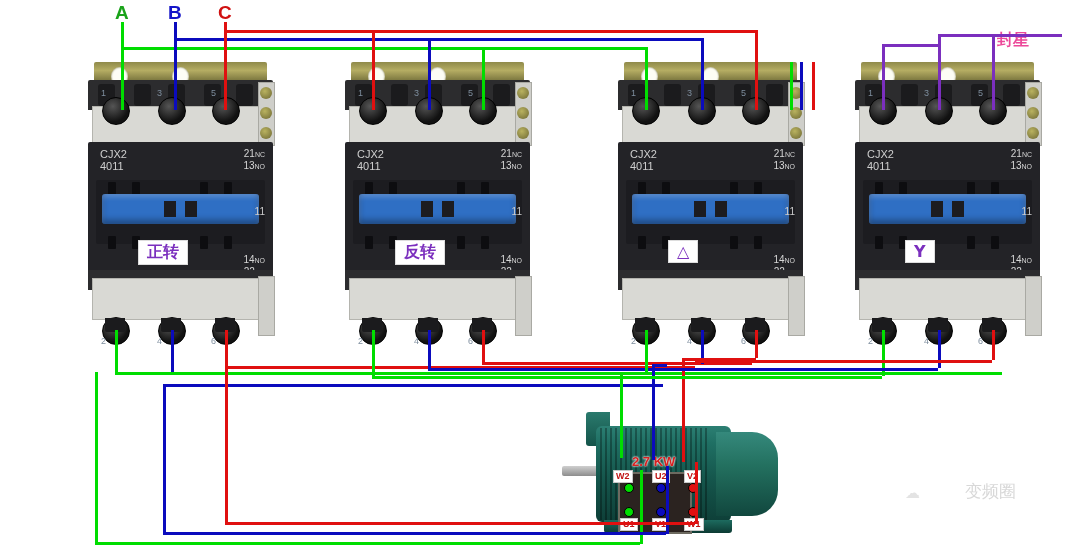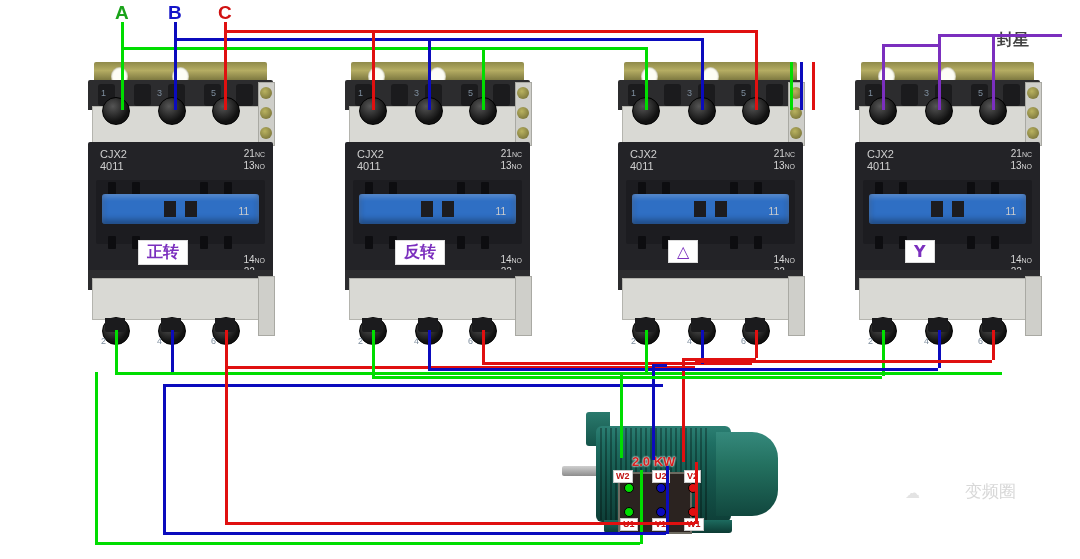--- a/index.html
+++ b/index.html
@@ -36,21 +36,21 @@
   .ct-body-mid{position:absolute;left:8px;top:38px;width:169px;height:64px;background:#1c1c20;border-radius:2px;}
   .ct-blue{position:absolute;left:14px;top:52px;width:157px;height:30px;background:#2f6fc4;border-radius:3px;
      box-shadow:inset 0 -4px 6px rgba(0,0,0,.35),inset 0 3px 5px rgba(255,255,255,.22);}
   .ct-blue:before,.ct-blue:after{content:"";position:absolute;top:7px;width:12px;height:16px;background:#1c1c20;}
   .ct-blue:before{left:62px;}
   .ct-blue:after{left:83px;}
   .ct-slot{position:absolute;width:8px;height:13px;background:#0d0d10;border-radius:1px;}
   .ct-txt{position:absolute;color:#d6d6d6;font-size:10px;line-height:11px;}
   .ct-txt .sm{font-size:7px;}
   .ct-model{position:absolute;left:12px;top:6px;color:#cfcfcf;font-size:11px;line-height:12px;}
-  .ct-11{position:absolute;right:24px;top:64px;color:#cdcdcd;font-size:10px;margin-left:35px;}
+  .ct-11{position:absolute;right:8px;top:64px;color:#cdcdcd;font-size:10px;margin-left:35px;}
   .ct-botblk{position:absolute;left:0;top:208px;width:185px;height:20px;background:#2c2c2e;}
   .ct-bterm{position:absolute;left:4px;top:216px;width:165px;height:40px;background:#d9d9d4;border:1px solid #b4b4ae;}
   .ct-bscrew{position:absolute;left:170px;top:214px;width:15px;height:58px;background:#cfcfca;border:1px solid #a9a9a3;}
   .ct-foot{position:absolute;top:256px;width:20px;height:14px;background:#1b1b1d;border-radius:0 0 2px 2px;}
   .ct-badge{position:absolute;background:#fff;border:1px solid #ddd;padding:1px 8px;
      font-size:16px;font-weight:bold;color:#7b2fbe;text-align:center;
      font-family:"DejaVu Sans",sans-serif;}
 
   
   .motor{position:absolute;}
@@ -71,21 +71,21 @@
   .m-kw{position:absolute;font-size:13px;font-weight:bold;color:#d62121;
      text-shadow:0 0 2px #fff,0 0 2px #fff;white-space:nowrap;}
   .m-tlab{position:absolute;background:#fff;border:1px solid #c8c8c8;font-size:9px;font-weight:bold;
      color:#c01414;padding:0 2px;line-height:11px;}
   .m-dot{position:absolute;width:8px;height:8px;border-radius:50%;border:1px solid #000;}
 
   
   .title{position:absolute;font-size:30px;font-weight:bold;color:#d42222;letter-spacing:2px;
      font-family:"DejaVu Sans",sans-serif;
      text-shadow:1px 1px 0 #f3b5b5,-1px -1px 0 #f3b5b5;}
-  .tr-lab{position:absolute;font-size:16px;font-weight:bold;color:#404040;
+  .tr-lab{position:absolute;font-size:16px;font-weight:bold;color:#ec4899;
      font-family:"DejaVu Sans",sans-serif;}
 
   
   .wm{position:absolute;font-family:"DejaVu Sans",sans-serif;}
   .wm-main{font-size:27px;font-weight:bold;color:#1c1c1c;white-space:nowrap;}
   .wm-sub{position:absolute;font-size:17px;color:#d8d8d8;white-space:nowrap;}
   .wm-cloud{position:absolute;color:#e3e3e3;font-size:15px;}
 </style>
 </head>
 <body>
@@ -449,21 +449,21 @@
         <i style="left: 75px;"></i>
         <i style="left: 80px;"></i>
         <i style="left: 85px;"></i>
         <i style="left: 90px;"></i>
         <i style="left: 95px;"></i>
         <i style="left: 100px;"></i>
         <i style="left: 105px;"></i>
       </div>
     <div class="m-cap"></div>
     <div class="m-foot"></div>
-    <div class="m-kw" style="left:76px;top:46px;">2.0 KW</div>
+    <div class="m-kw" style="left:76px;top:46px;">2.7 KW</div>
     <div class="m-box" style="left:62px;top:64px;"></div>
     <div id="motor-terms">
         <div class="m-tlab" style="left: 57px; top: 62px;">W2</div>
         <div class="m-dot" style="left: 68px; top: 75px; background: rgb(0, 221, 0);"></div>
         <div class="m-tlab" style="left: 96px; top: 62px;">U2</div>
         <div class="m-dot" style="left: 100px; top: 75px; background: rgb(11, 11, 189);"></div>
         <div class="m-tlab" style="left: 128px; top: 62px;">V2</div>
         <div class="m-dot" style="left: 132px; top: 75px; background: rgb(224, 16, 16);"></div>
         <div class="m-tlab" style="left: 64px; top: 110px;">U1</div>
         <div class="m-dot" style="left: 68px; top: 99px; background: rgb(0, 221, 0);"></div>

